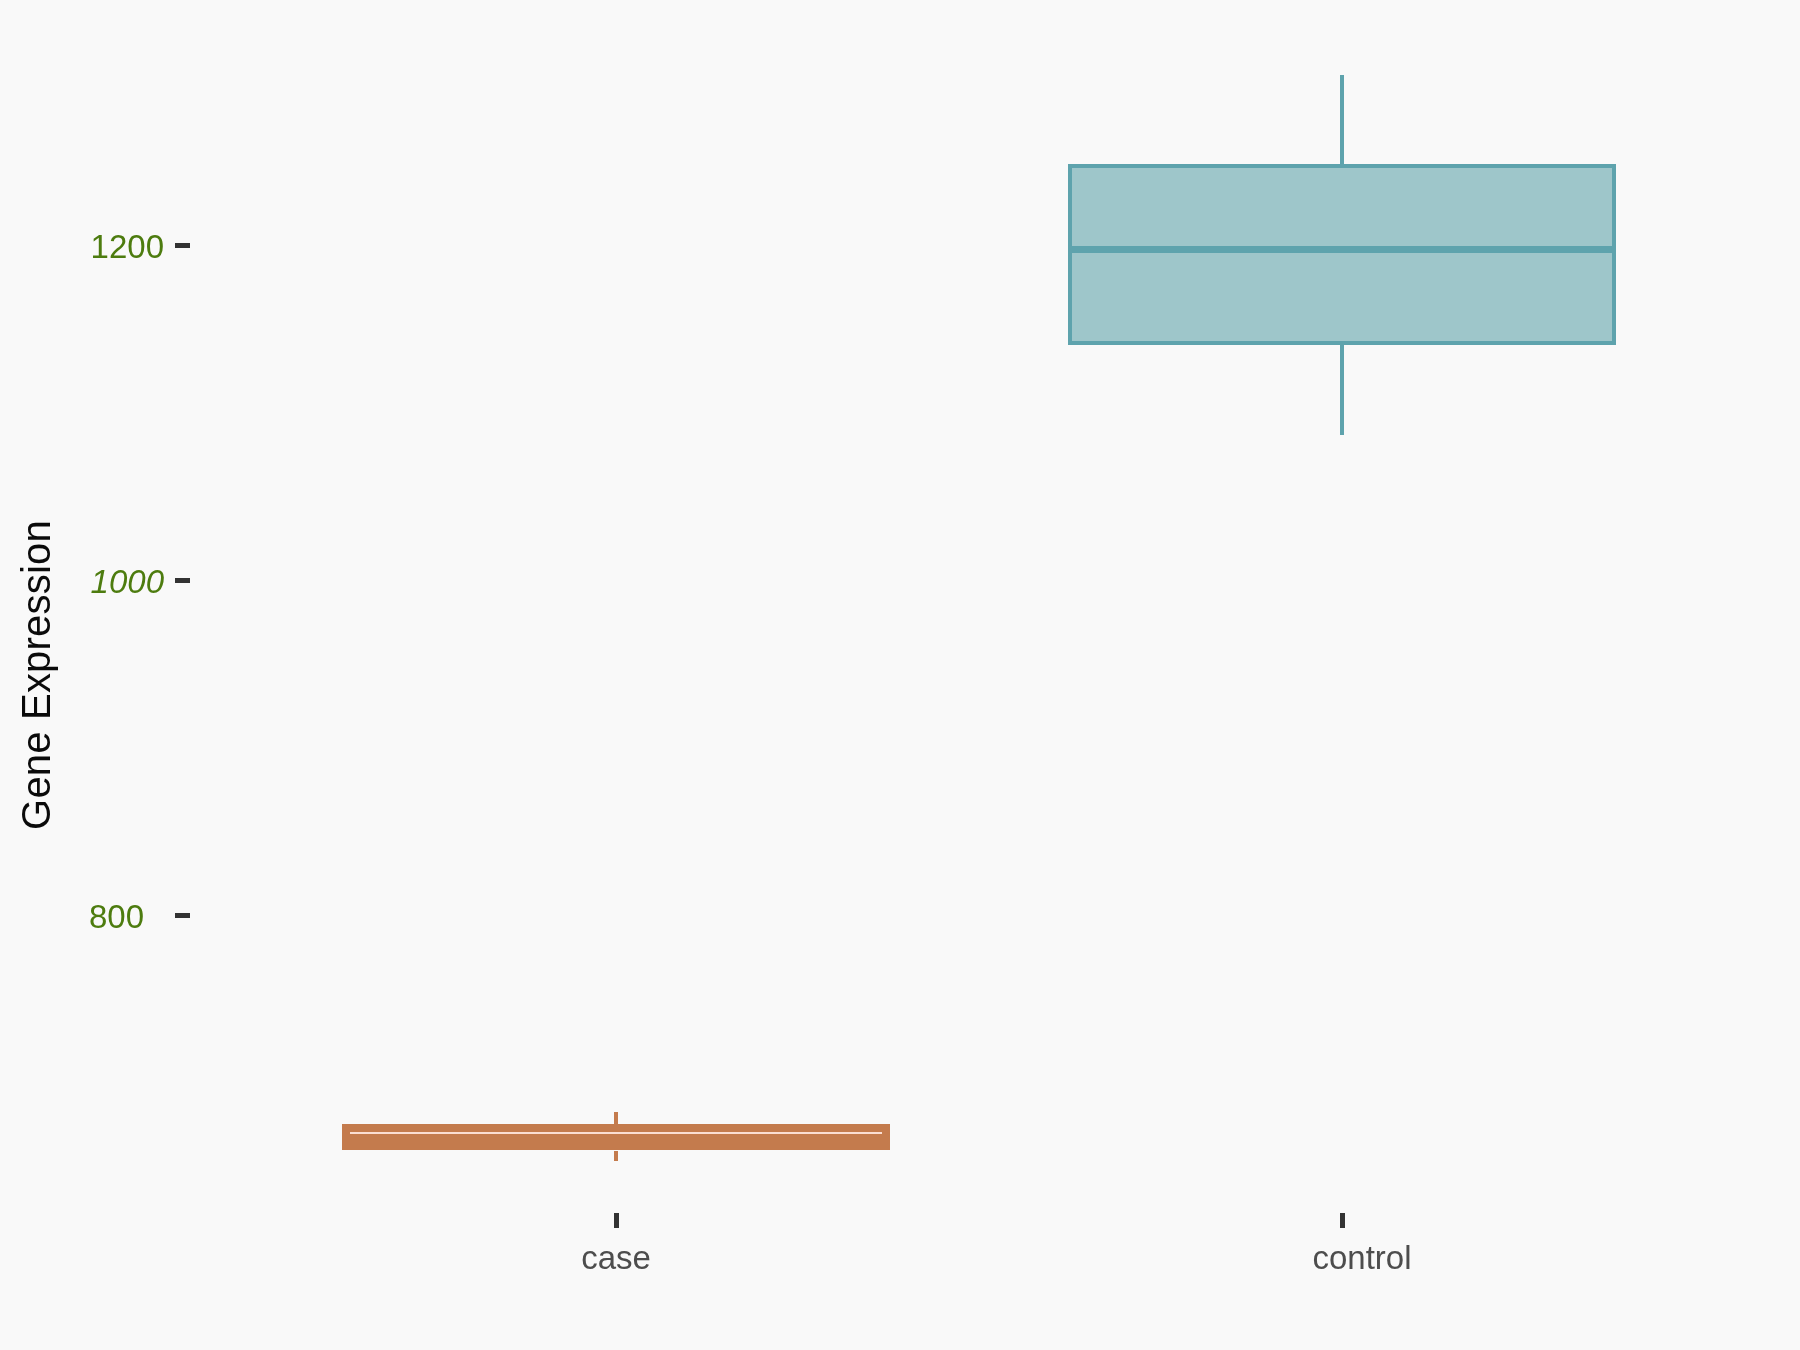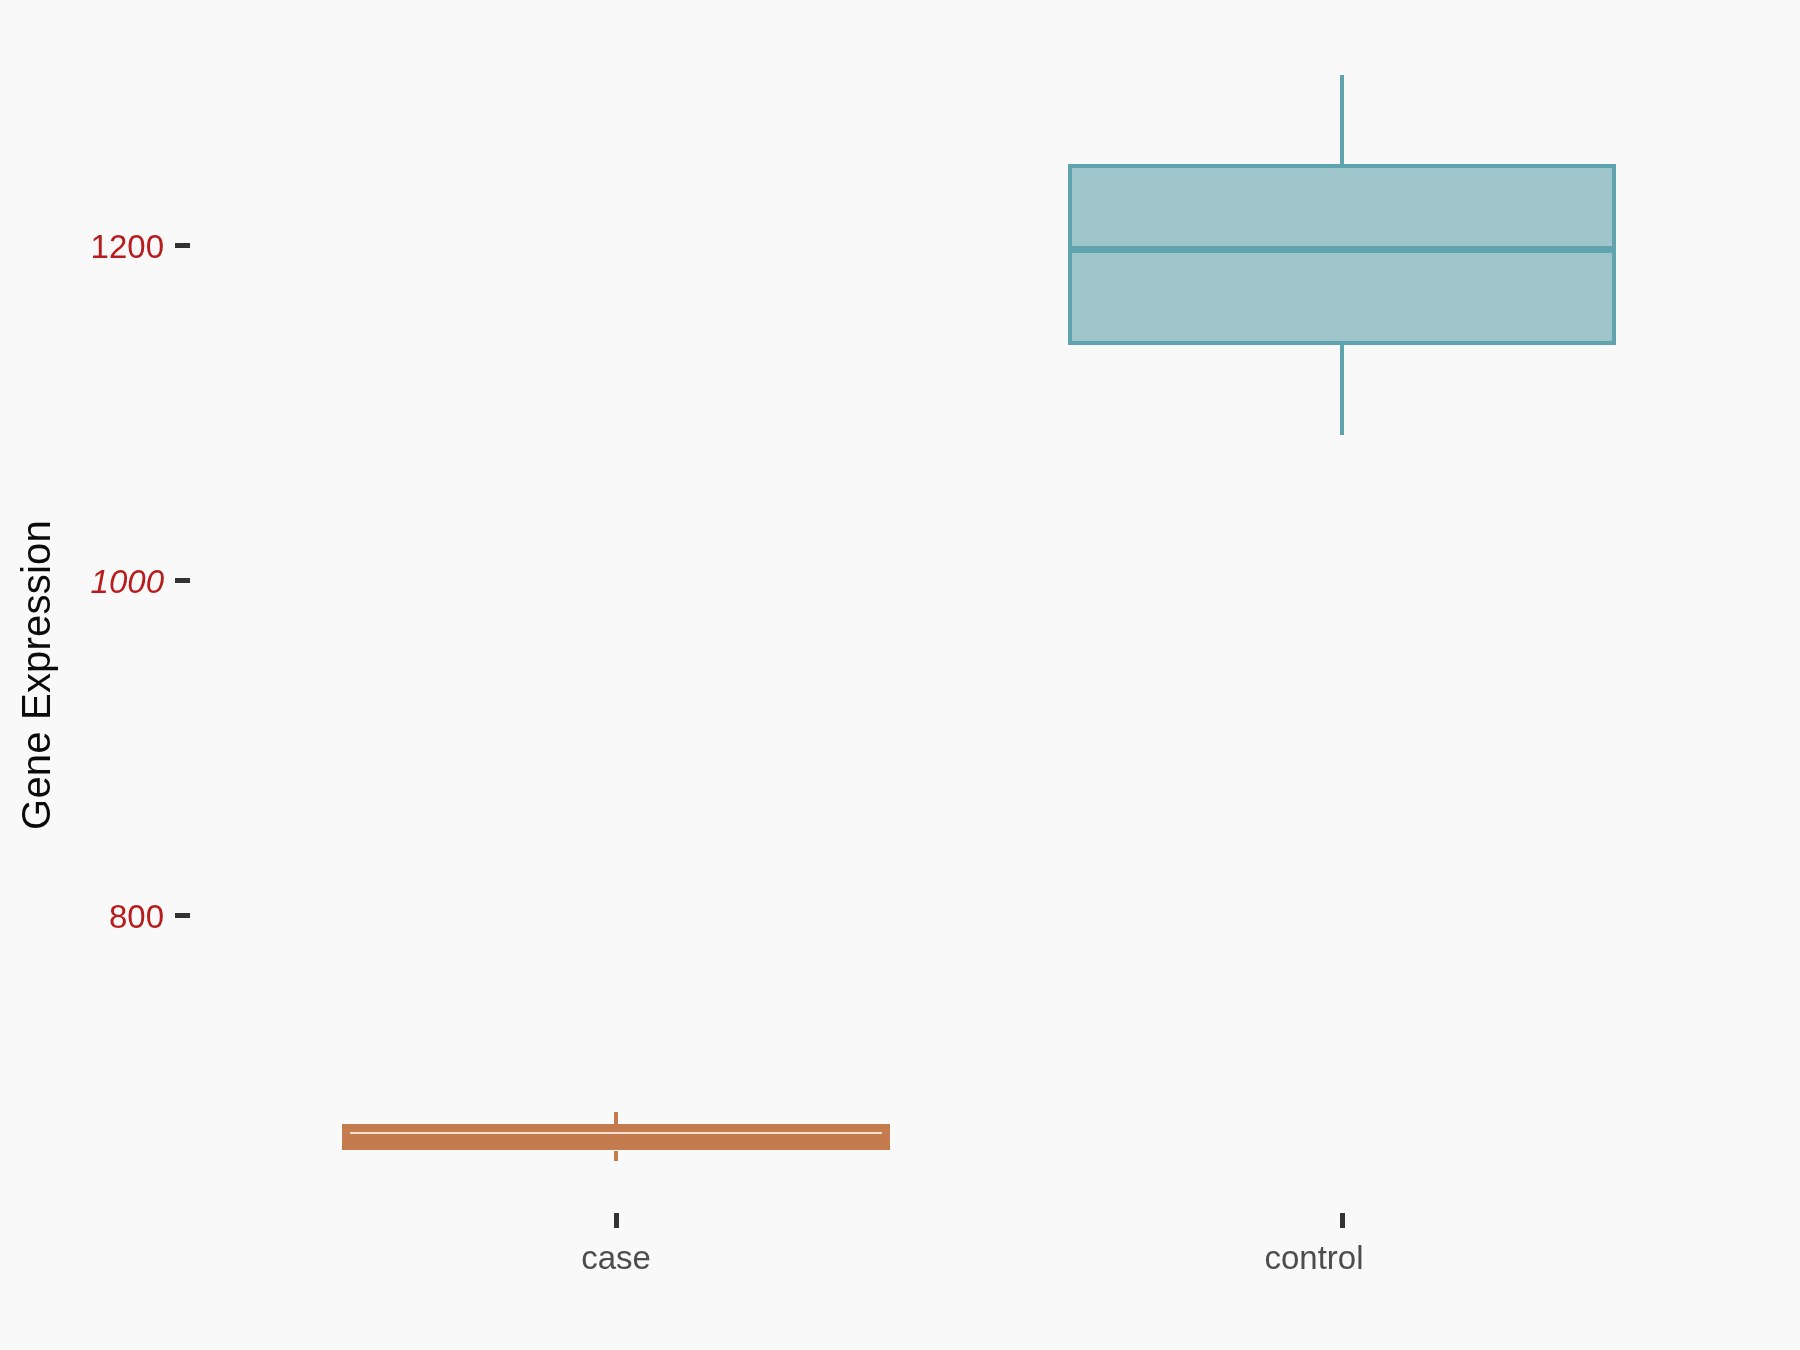--- a/index.html
+++ b/index.html
@@ -42,21 +42,21 @@
     position: absolute;
     right: 1610px;
     height: 44px;
     display: flex;
     align-items: center;
     justify-content: flex-end;
     white-space: nowrap;
   }
   .y-tick-text {
     font-size: 33px;
-    color: #b91c1c;
+    color: #4d7c0f;
     line-height: 1;
   }
   .y-tick-mark {
     display: inline-block;
     width: 15px;
     height: 5px;
     background: #333333;
     margin-left: 11px;
     margin-bottom: 2px;
   }
@@ -100,21 +100,21 @@
   <div class="y-tick" style="top: 224px;">
     <span class="y-tick-text">1200</span>
     <span class="y-tick-mark"></span>
   </div>
 
   <div class="y-tick" style="top: 559px; font-style: italic;">
     <span class="y-tick-text">1000</span>
     <span class="y-tick-mark"></span>
   </div>
 
-  <div class="y-tick" style="top: 894px;">
+  <div class="y-tick" style="top: 894px; gap: 20px;">
     <span class="y-tick-text">800</span>
     <span class="y-tick-mark"></span>
   </div>
 
   <div id="box-case">
       <div class="bp-whisker" style="left: 616px; top: 1111.97px; height: 11.725px; background: rgb(196, 123, 77);"></div>
       <div class="bp-whisker" style="left: 616px; top: 1150.5px; height: 10.05px; background: rgb(196, 123, 77);"></div>
       <div class="bp-box" style="left: 616px; top: 1123.7px; width: 548px; height: 26.8px; background: rgb(251, 222, 210); border: 8px solid rgb(196, 123, 77);"></div>
       <div class="bp-median" style="left: 616px; top: 1134.28px; width: 548px; height: 9px; background: rgb(196, 123, 77);"></div>
     </div>
@@ -123,15 +123,15 @@
       <div class="bp-whisker" style="left: 1342px; top: 75.15px; height: 88.775px; background: rgb(94, 163, 173);"></div>
       <div class="bp-whisker" style="left: 1342px; top: 344.825px; height: 90.45px; background: rgb(94, 163, 173);"></div>
       <div class="bp-box" style="left: 1342px; top: 163.925px; width: 548px; height: 180.9px; background: rgb(158, 198, 202); border: 4px solid rgb(94, 163, 173);"></div>
       <div class="bp-median" style="left: 1342px; top: 245.85px; width: 548px; height: 7px; background: rgb(94, 163, 173);"></div>
     </div>
 
   <div class="x-tick-mark" style="left: 614px; top: 1213px;"></div>
   <div class="x-tick-mark" style="left: 1340px; top: 1213px;"></div>
 
   <div class="x-tick-text" style="left: 616px; top: 1239px;">case</div>
-  <div class="x-tick-text" style="left: 1314px; top: 1239px;">control</div>
+  <div class="x-tick-text" style="left: 1362px; top: 1239px;">control</div>
 
 </div>
 
 </body></html>

